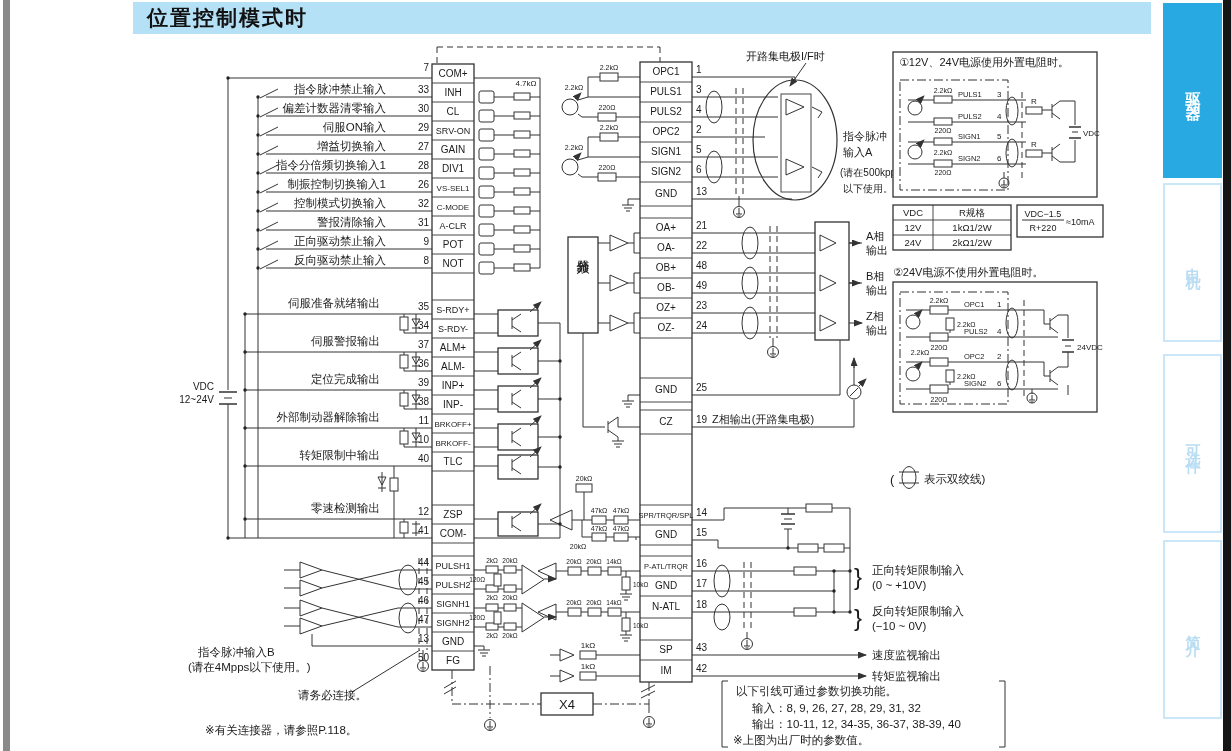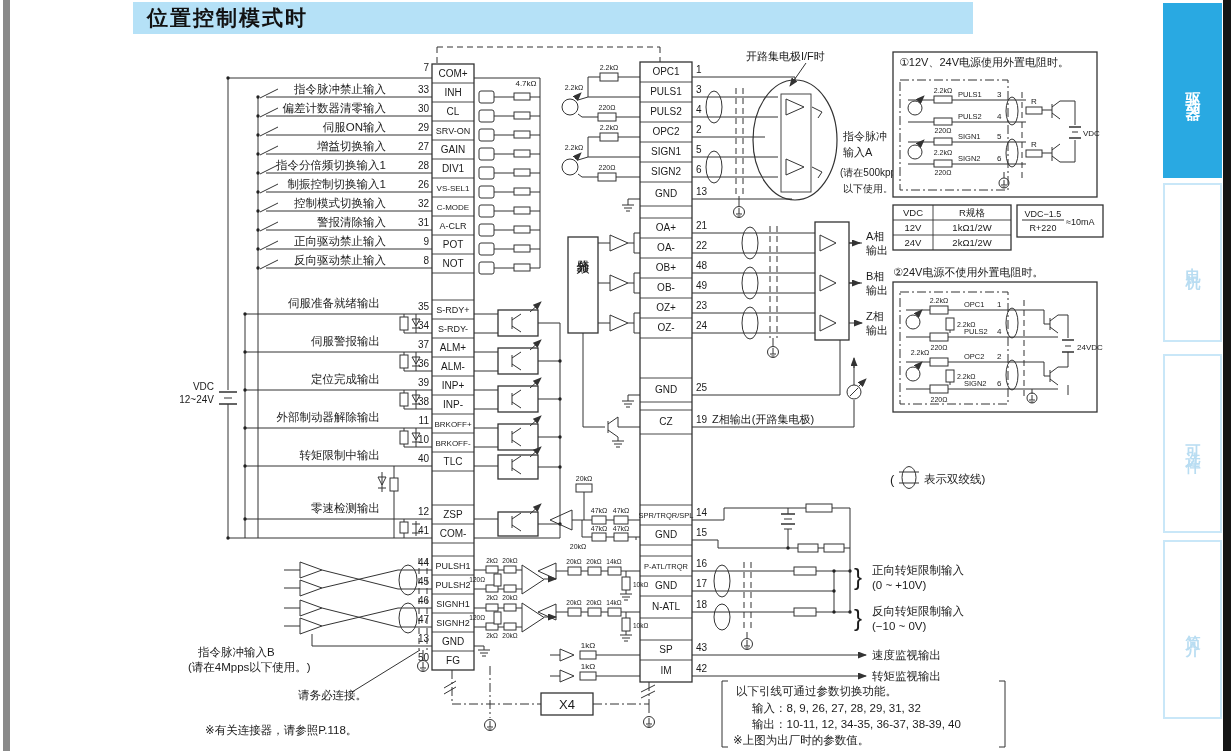--- a/index.html
+++ b/index.html
@@ -1,20 +1,20 @@
 <!DOCTYPE html>
 <html><head>
 <meta charset="utf-8">
 <style>
   html,body{margin:0;padding:0}
   body{width:1231px;height:751px;background:#fff;position:relative;overflow:hidden;
        font-family:"Liberation Sans","DejaVu Sans",sans-serif}
   .strip-left{position:absolute;left:3px;top:0;width:7px;height:751px;background:#8a8a8a}
   .strip-right{position:absolute;left:1223px;top:0;width:8px;height:751px;background:#151515}
-  .header{position:absolute;left:133px;top:2px;width:840px;height:32px;background:#b5e1f7;
+  .header{position:absolute;left:133px;top:2px;width:1018px;height:32px;background:#b5e1f7;
           display:flex;align-items:center}
   .header .title{font-size:21px;font-weight:bold;color:#121212;margin-left:14px;letter-spacing:2px}
   .tab{position:absolute;left:1163px;width:59px;display:flex;align-items:center;justify-content:center;
        writing-mode:vertical-rl;text-orientation:upright;letter-spacing:7px;
        font-size:15px;font-weight:bold;box-sizing:border-box}
   .tab.active{background:#29a9e2;color:#fff;border:none}
   .tab.inactive{background:#fff;border:2px solid #c9e7f8;color:#b9ddf2}
   .t1{top:3px;height:175px}.t2{top:183px;height:159px}.t3{top:354px;height:179px}.t4{top:540px;height:179px}
   svg{position:absolute;left:0;top:0}
   svg text{font-family:"Liberation Sans","DejaVu Sans",sans-serif;fill:#1b1b1b}

